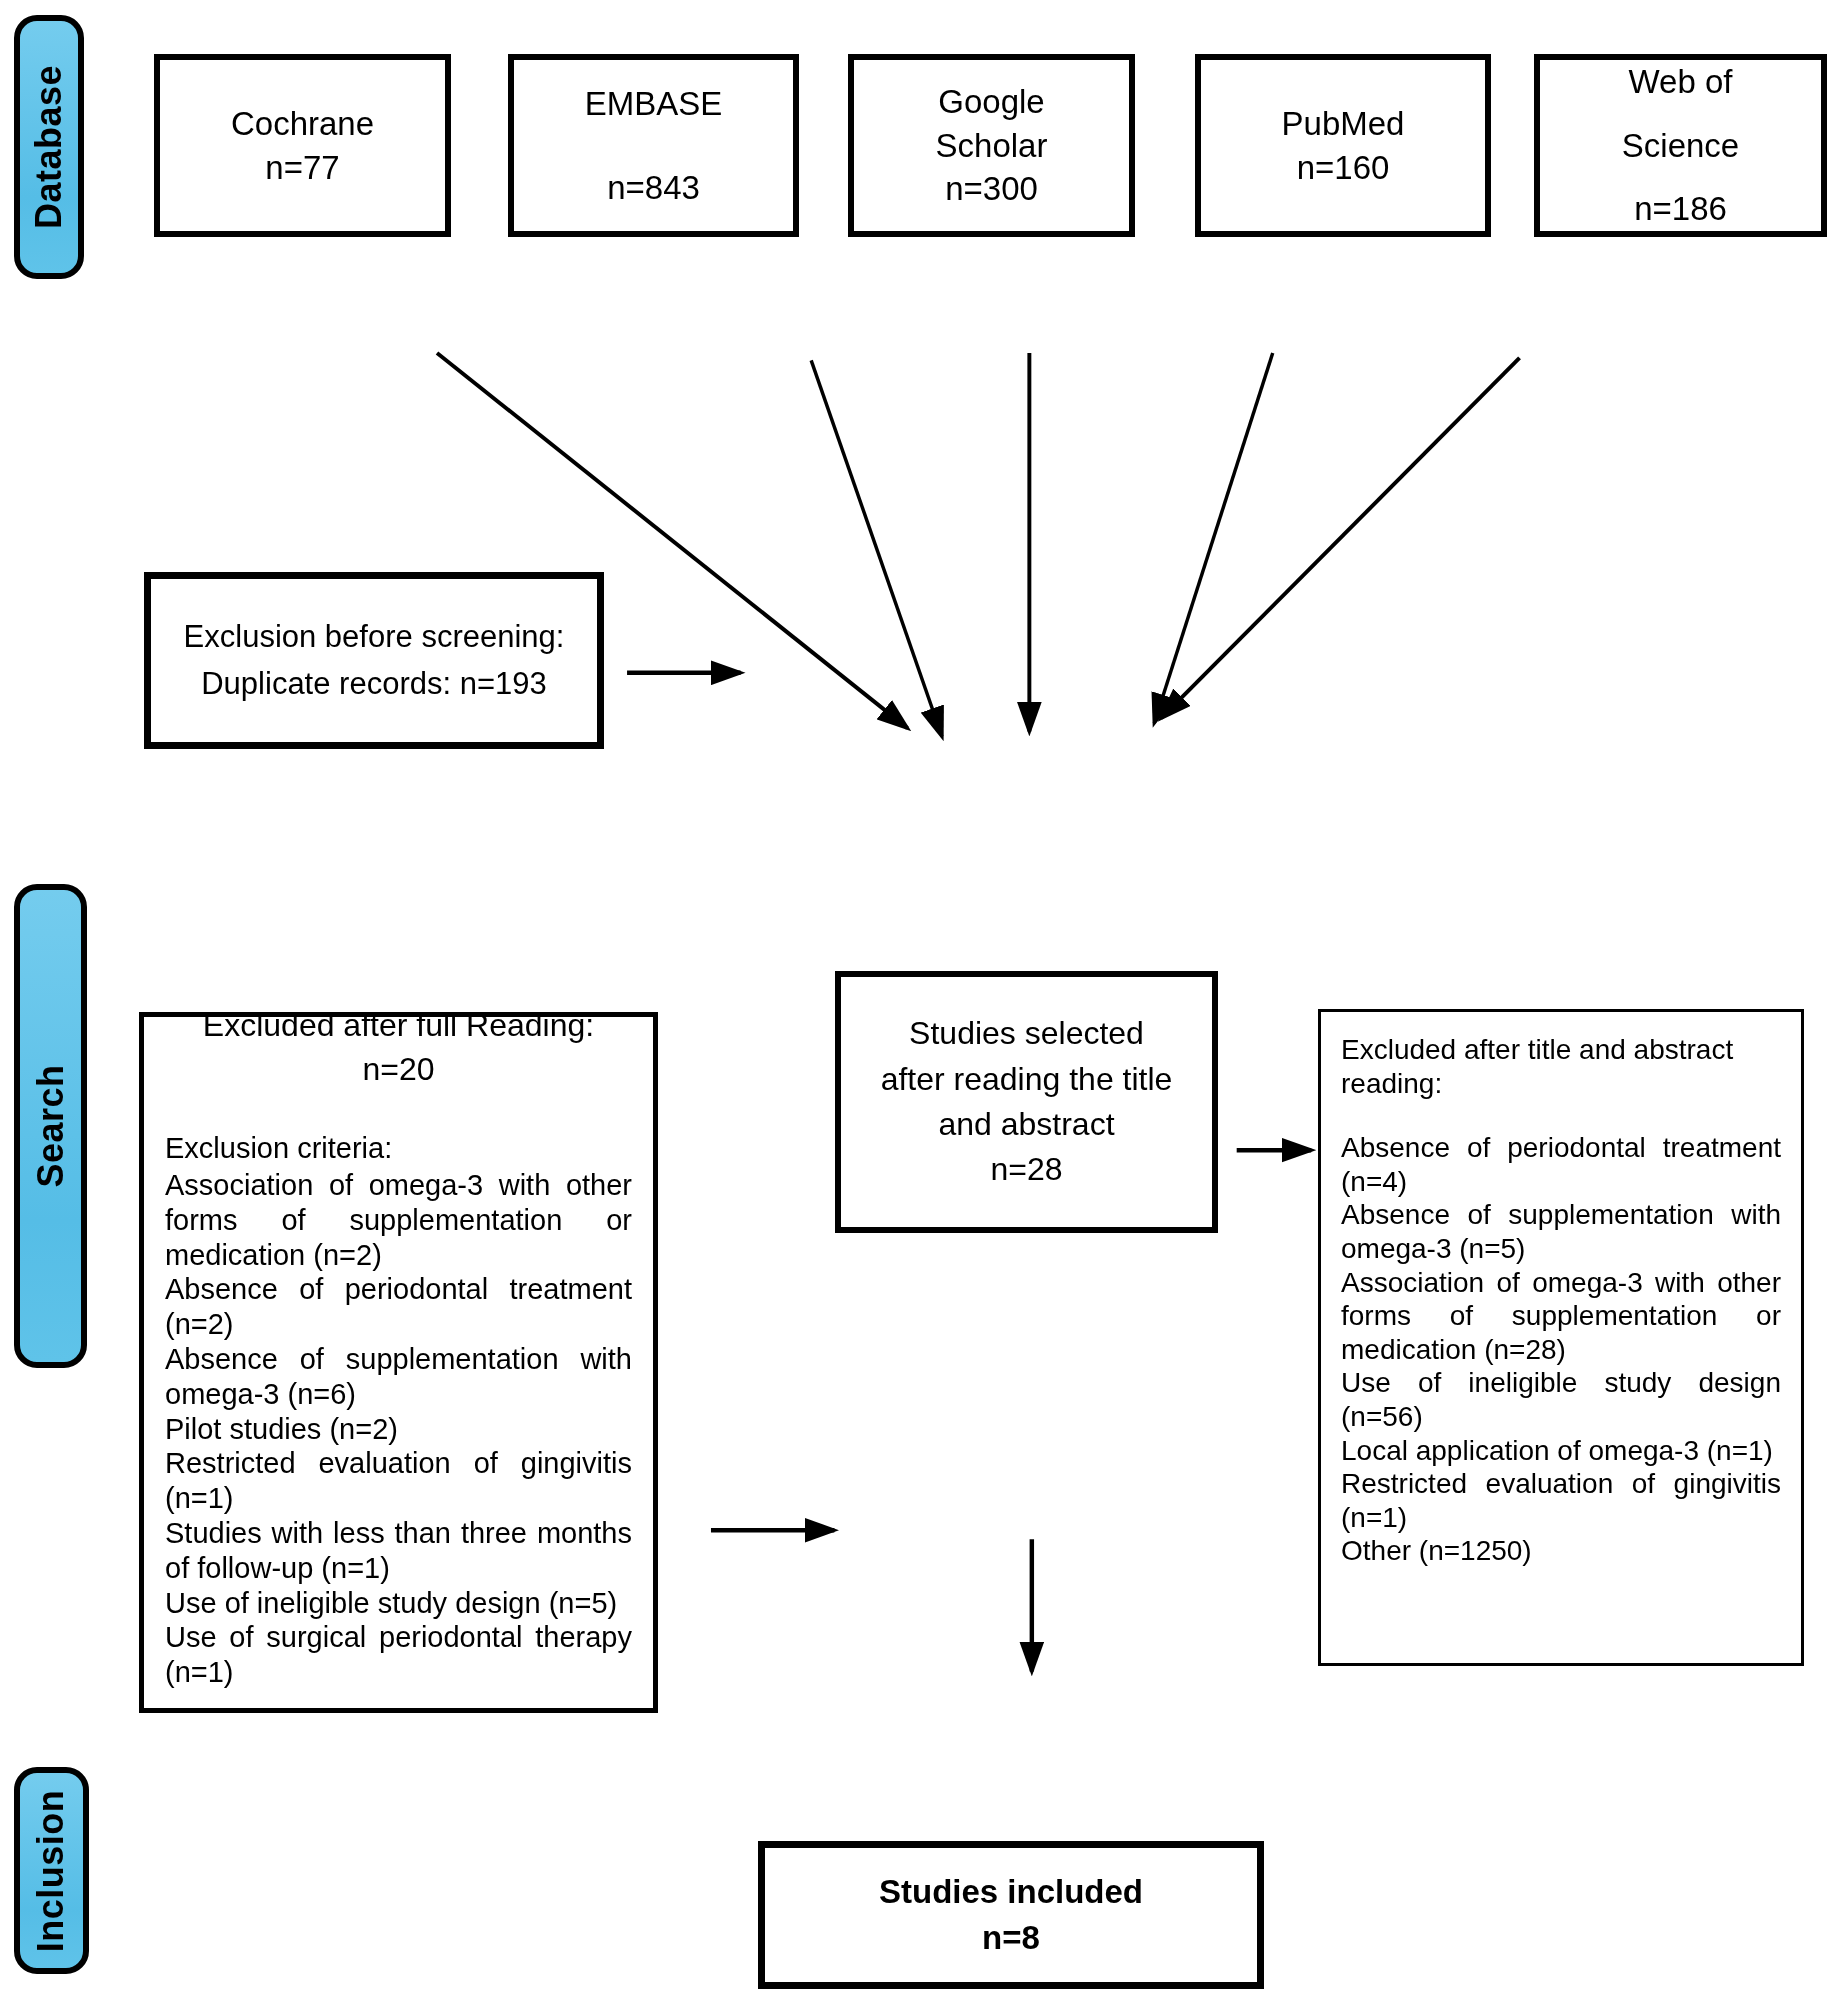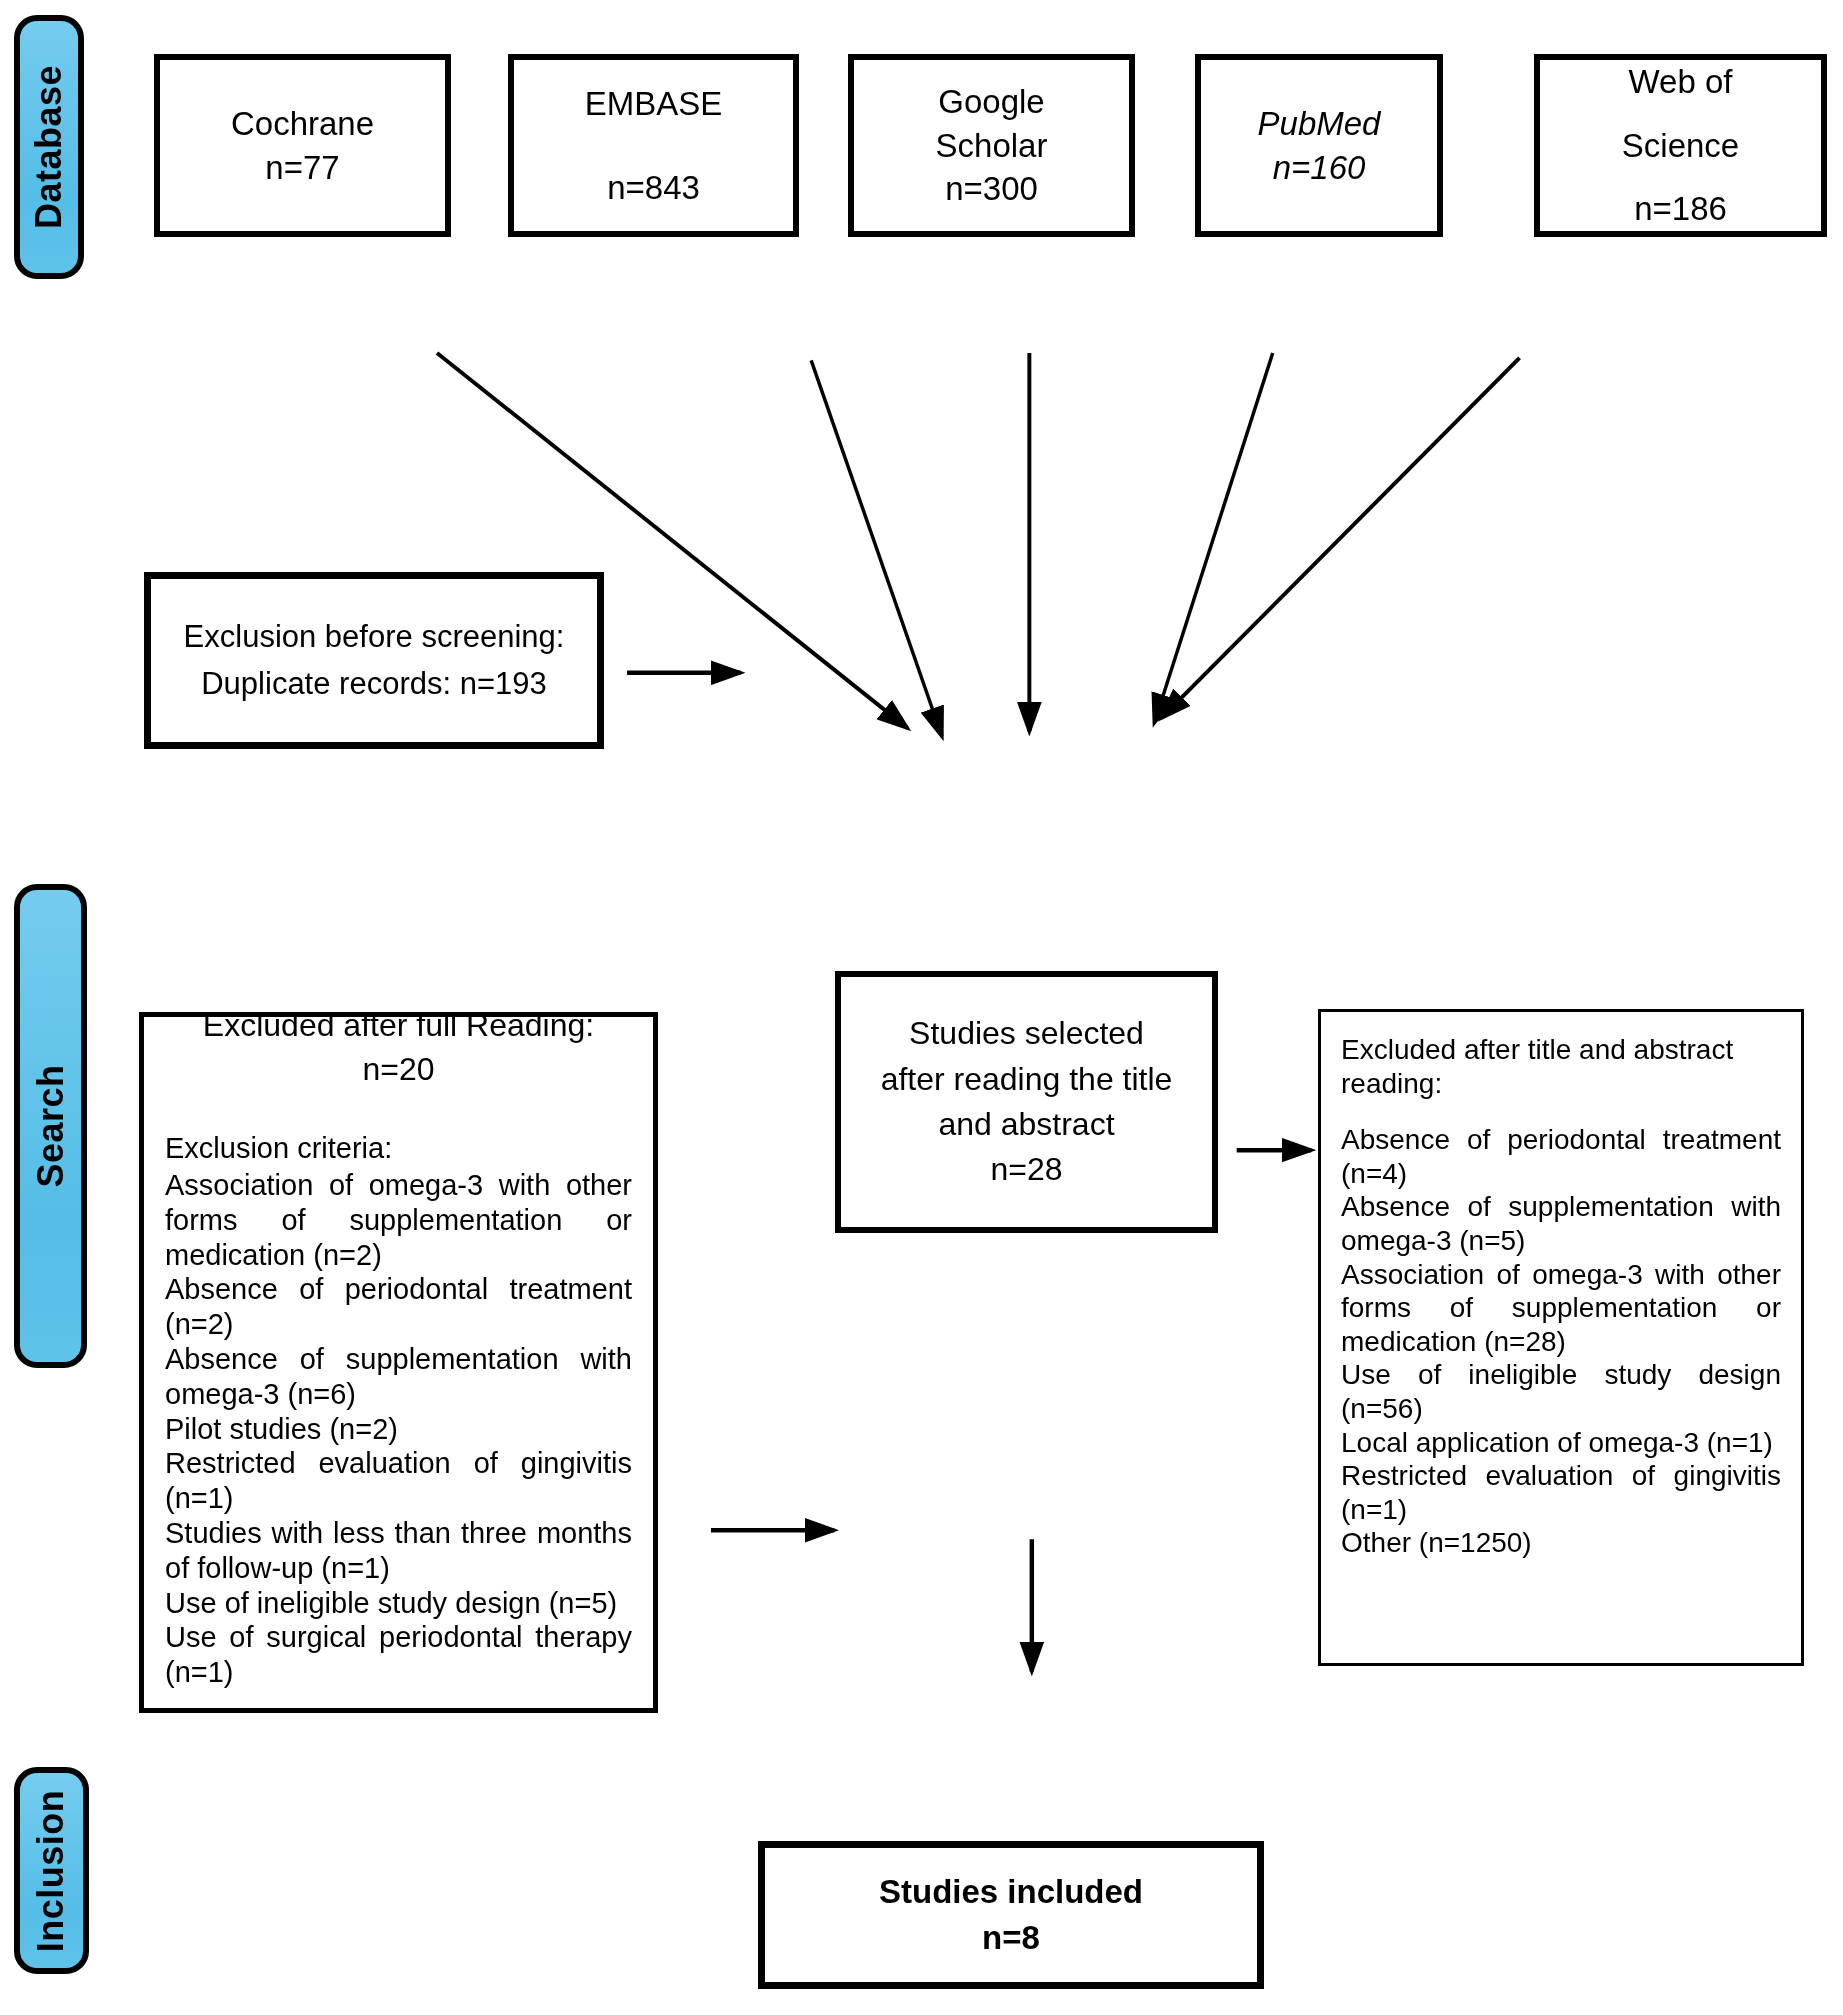--- a/index.html
+++ b/index.html
@@ -30,21 +30,21 @@
   }
   .db-box {
     top: 54px;
     height: 183px;
     font-size: 33px;
     line-height: 1.32;
   }
   #box-cochrane { left: 154px;  width: 297px; }
   #box-embase   { left: 508px; width: 291px; gap: 40px; }
   #box-google   { left: 848px; width: 287px; }
-  #box-pubmed   { left: 1195px; width: 248px; font-style: italic; }
+  #box-pubmed   { left: 1195px; width: 296px; }
   #box-wos      { left: 1534px; width: 293px; justify-content: space-between; }
 
   #box-exclusion {
     left: 144px; top: 572px;
     width: 460px; height: 177px;
     border-width: 7.4px;
     font-size: 31px;
     line-height: 1.5;
   }
 
@@ -80,21 +80,21 @@
     left: 1318px; top: 1009px;
     width: 486px; height: 657px;
     border-width: 3px;
     align-items: stretch;
     justify-content: flex-start;
     text-align: left;
     padding: 21px 20px;
     font-size: 28px;
     line-height: 1.2;
   }
-  .right-title { margin-bottom: 23px; }
+  .right-title { margin-bottom: 31px; }
 
   #box-included {
     left: 758px; top: 1841px;
     width: 506px; height: 148px;
     border-width: 7.4px;
     font-weight: bold;
     font-size: 33px;
     line-height: 1.4;
   }
 

